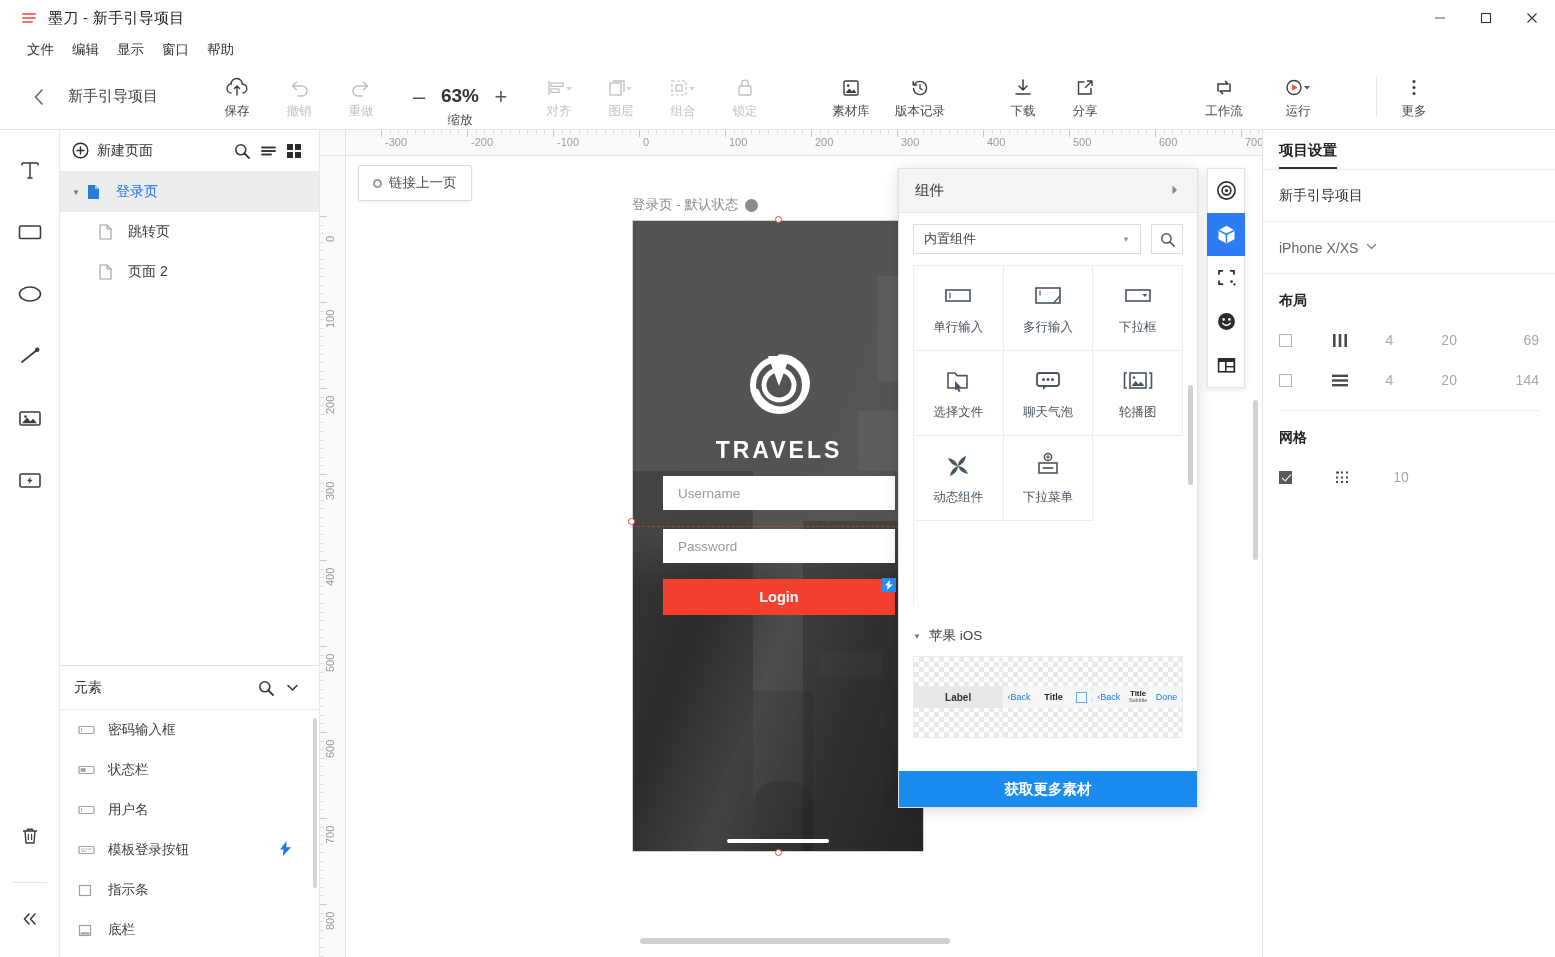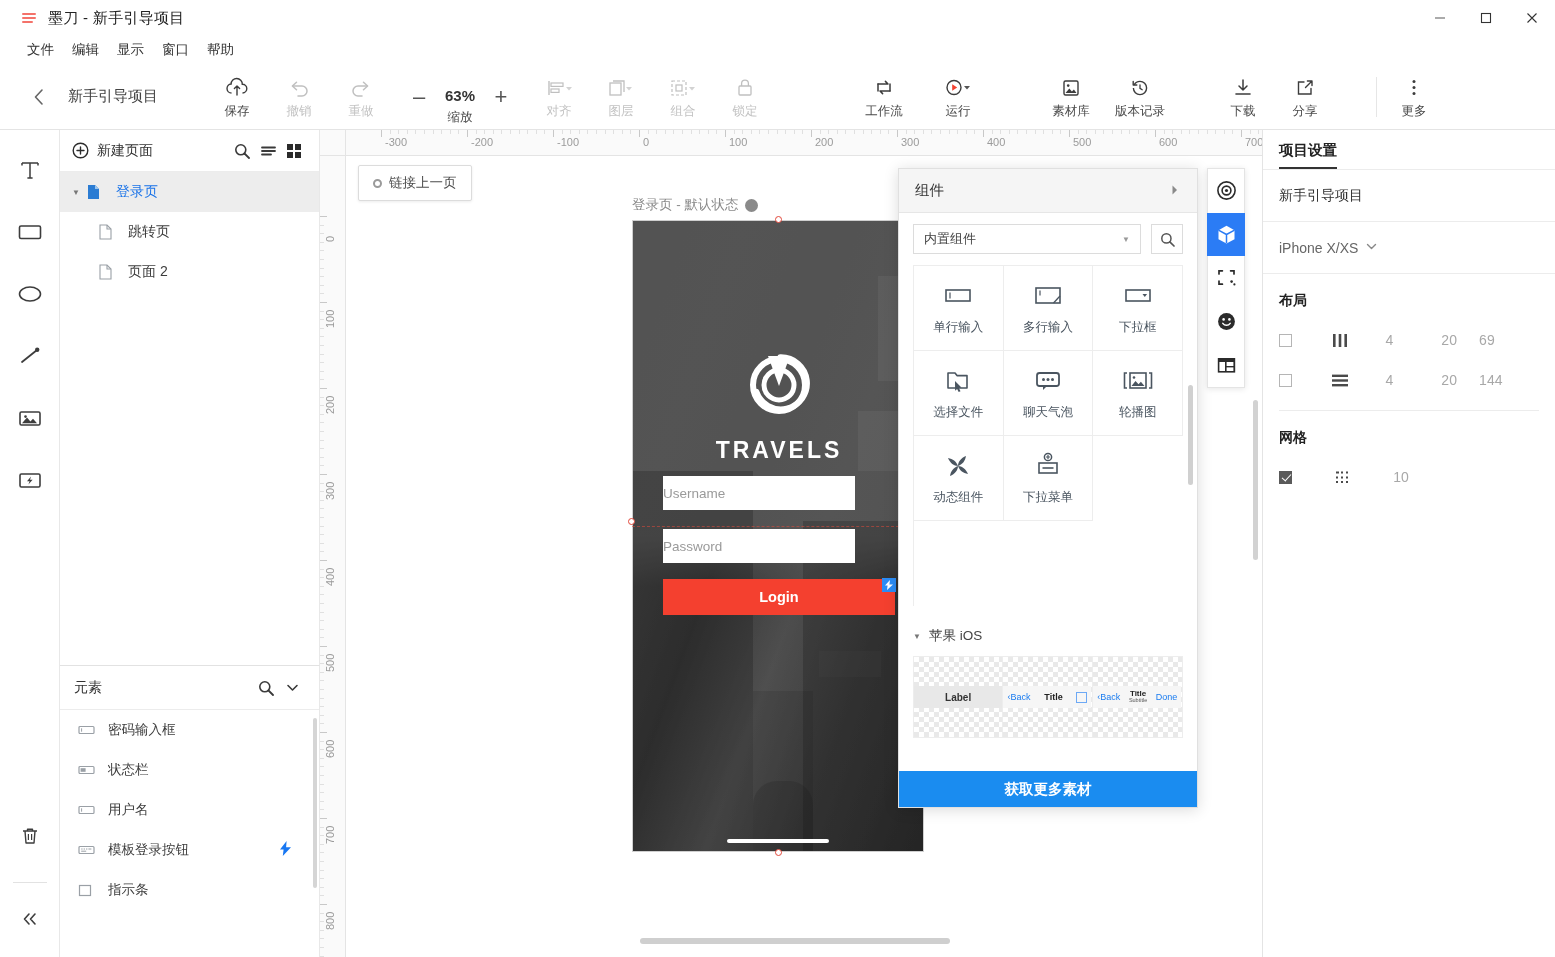--- a/index.html
+++ b/index.html
@@ -41,21 +41,21 @@
     width:62px; height:62px; display:flex; flex-direction:column;
     align-items:center; justify-content:center; gap:4px; cursor:default;
   }
   .tbitem .ic { height:26px; display:flex; align-items:flex-end;}
   .tbitem .lb { font-size:12.5px; color:#4a4a4a;}
   .tbitem.dim .lb { color:#c2c2c2;}
   .tbitem.dim .ic { opacity:.32;}
   .zoomwrap { display:flex; align-items:center; }
   .zbtn { font-size:22px; color:#555; width:26px; text-align:center; cursor:default; line-height:1;}
   .zoomcenter { display:flex; flex-direction:column; align-items:center; justify-content:center; width:56px; gap:5px;}
-  .zoomcenter .pct { font-size:15px; font-weight:bold; color:#333;margin-top:20px;}
+  .zoomcenter .pct { font-size:19px; font-weight:bold; color:#333;margin-top:20px;}
   .zoomcenter .lb { font-size:12.5px; color:#4a4a4a;}
   .tbsep { width:1px; height:40px; background:#e6e6e6; margin:0 6px;}
 
   
   .rail {
     position:absolute; left:0; top:130px; width:60px; height:827px;
     background:#fff; border-right:1px solid #e8e8e8;
     display:flex; flex-direction:column; align-items:center; padding-top:18px;
   }
   .railitem { width:44px; height:44px; display:flex;align-items:center;justify-content:center; color:#3d3d3d; margin-bottom:18px;}
@@ -139,22 +139,22 @@
   .statusbar {
     position:absolute; left:0; top:0; width:292px; height:32px;
     display:flex; align-items:center; padding:0 16px; color:#fff; font-size:12.5px; font-weight:bold;
   }
   .sb-right { margin-left:auto; display:flex; align-items:center; gap:5px;}
   .bars { display:flex; align-items:flex-end; gap:1.5px; height:11px;}
   .bars i { width:2.5px; background:#fff; display:block;}
   .logo-wrap { position:absolute; left:0; top:118px; width:292px; text-align:center; color:#fff;}
   .travels { font-size:23px; letter-spacing:3px; font-weight:bold; margin-top:8px;}
   .field {
-    position:absolute; left:30px; width:192px; height:34px;
-    background:#fff; display:flex; align-items:center; 
+    position:absolute; left:30px; width:232px; height:34px;
+    background:#fff; display:flex; align-items:center; padding-left:15px;
     color:#9a9a9a; font-size:13.5px;
   }
   .loginbtn {
     position:absolute; left:30px; top:578px; width:232px; height:36px;
     background:#f4402f; color:#fff; font-size:14.5px; font-weight:bold;
     display:flex; align-items:center; justify-content:center;
   }
   .homebar { position:absolute; left:50%; transform:translateX(-50%); bottom:8px; width:102px; height:4px; background:#fff; border-radius:2px;}
   .selhandle { position:absolute; width:7px; height:7px; border:1px solid #e2483b; border-radius:50%; background:#fff;}
   .sel-line { position:absolute; border-top:1px dashed rgba(226,72,59,.55);}
@@ -226,21 +226,21 @@
   .props-row .chev { font-size:9px; color:#888; margin-left:8px;}
   .props-sect { padding:0 16px;}
   .props-sect .h { font-size:14px; font-weight:bold; color:#222; margin:18px 0 10px 0;}
   .lrow { height:40px; display:flex; align-items:center; font-size:14px; color:#a8a8a8;}
   .cbox { width:13px; height:13px; border:1px solid #b5b5b5; background:#fff; flex:0 0 13px;}
   .cbox.on { background:#5a5a5a; border-color:#5a5a5a; position:relative;}
   .cbox.on:after { content:""; position:absolute; left:3.5px; top:0.5px; width:4px; height:8px; border:solid #fff; border-width:0 1.6px 1.6px 0; transform:rotate(42deg);}
   .lrow .ic { width:46px; display:flex; justify-content:center; color:#4a4a4a; margin-left:28px;}
   .lrow .v1 { width:70px; text-align:center;}
   .lrow .v2 { width:70px; text-align:center;}
-  .lrow .v3 { width:70px; text-align:left;}
+  .lrow .v3 { width:70px; text-align:right;}
   .props-div { height:1px; background:#ececec; margin-top:10px;}
   .cornerbox { position:absolute; left:320px; top:130px; width:26px; height:26px; background:#fafafa; border-right:1px solid #e4e4e4; border-bottom:1px solid #e4e4e4; z-index:3;}
 </style>
 </head>
 <body>
 
 <div id="app">
 
   <div class="titlebar">
     <div class="tb-logo">
@@ -357,82 +357,82 @@
         <span class="ic">
           <svg width="24" height="22" viewBox="0 0 24 22">
               <rect x="6" y="9" width="12" height="9" rx="1" fill="none" stroke="#3c3c3c" stroke-width="1.3"></rect>
               <path d="M8.6 9V6.6a3.4 3.4 0 016.8 0V9" fill="none" stroke="#3c3c3c" stroke-width="1.3"></path>
             </svg>
         </span>
         <span class="lb">锁定</span>
       </div>
     </div>
 
+    <div class="tbgroup" style="margin-left:44px">
+      <div class="tbitem">
+        <span class="ic">
+          <svg width="24" height="22" viewBox="0 0 24 22">
+              <rect x="5" y="4" width="14" height="14" rx="1.5" fill="none" stroke="#3c3c3c" stroke-width="1.4"></rect>
+              <circle cx="9.2" cy="8.6" r="1.3" fill="#3c3c3c"></circle>
+              <path d="M6.5 16l3.8-4.4 2.6 2.8 2-2 2.6 3.6z" fill="#3c3c3c"></path>
+            </svg>
+        </span>
+        <span class="lb">素材库</span>
+      </div>
+      <div class="tbitem" style="width:76px">
+        <span class="ic">
+          <svg width="24" height="22" viewBox="0 0 24 22">
+              <path d="M5.4 11a6.6 6.6 0 106.6-6.6c-2.5 0-4.7 1.4-5.8 3.4" fill="none" stroke="#3c3c3c" stroke-width="1.4"></path>
+              <path d="M5.2 4.4v3.6h3.6" fill="none" stroke="#3c3c3c" stroke-width="1.4" stroke-linecap="round" stroke-linejoin="round"></path>
+              <path d="M12 8v3.3l2.2 1.4" fill="none" stroke="#3c3c3c" stroke-width="1.3" stroke-linecap="round"></path>
+            </svg>
+        </span>
+        <span class="lb">版本记录</span>
+      </div>
+
+      <div class="tbitem" style="margin-left:34px">
+        <span class="ic">
+          <svg width="24" height="22" viewBox="0 0 24 22">
+              <path d="M12 3v10m0 0l-4-4m4 4l4-4" fill="none" stroke="#3c3c3c" stroke-width="1.5" stroke-linecap="round" stroke-linejoin="round"></path>
+              <path d="M5 17h14" stroke="#3c3c3c" stroke-width="1.6" stroke-linecap="round"></path>
+            </svg>
+        </span>
+        <span class="lb">下载</span>
+      </div>
+      <div class="tbitem">
+        <span class="ic">
+          <svg width="24" height="22" viewBox="0 0 24 22">
+              <path d="M11 5H5.5v12H18v-5.5" fill="none" stroke="#3c3c3c" stroke-width="1.4" stroke-linecap="round"></path>
+              <path d="M12.5 10.5L19 4m0 0h-4.6M19 4v4.6" fill="none" stroke="#3c3c3c" stroke-width="1.4" stroke-linecap="round" stroke-linejoin="round"></path>
+            </svg>
+        </span>
+        <span class="lb">分享</span>
+      </div>
+    </div>
+
     <div class="tbgroup" style="margin-left:72px">
       <div class="tbitem" style="width:72px">
         <span class="ic">
           <svg width="24" height="22" viewBox="0 0 24 22">
               <path d="M6 7h10l-2.6-2.6" fill="none" stroke="#3c3c3c" stroke-width="1.5" stroke-linecap="round" stroke-linejoin="round"></path>
               <path d="M18 14H8l2.6 2.6" fill="none" stroke="#3c3c3c" stroke-width="1.5" stroke-linecap="round" stroke-linejoin="round"></path>
               <path d="M6 7v7M18 14V7" fill="none" stroke="#3c3c3c" stroke-width="1.5" stroke-linecap="round"></path>
             </svg>
         </span>
         <span class="lb">工作流</span>
       </div>
       <div class="tbitem" style="width:76px">
         <span class="ic">
           <svg width="32" height="22" viewBox="0 0 32 22">
               <circle cx="12" cy="10.5" r="7" fill="none" stroke="#3c3c3c" stroke-width="1.4"></circle>
               <path d="M10.2 7.3l5 3.2-5 3.2z" fill="#f4402f"></path>
               <path d="M22 9l3 3.4 3-3.4z" fill="#555"></path>
             </svg>
         </span>
         <span class="lb">运行</span>
-      </div>
-    </div>
-
-    <div class="tbgroup" style="margin-left:44px">
-      <div class="tbitem">
-        <span class="ic">
-          <svg width="24" height="22" viewBox="0 0 24 22">
-              <rect x="5" y="4" width="14" height="14" rx="1.5" fill="none" stroke="#3c3c3c" stroke-width="1.4"></rect>
-              <circle cx="9.2" cy="8.6" r="1.3" fill="#3c3c3c"></circle>
-              <path d="M6.5 16l3.8-4.4 2.6 2.8 2-2 2.6 3.6z" fill="#3c3c3c"></path>
-            </svg>
-        </span>
-        <span class="lb">素材库</span>
-      </div>
-      <div class="tbitem" style="width:76px">
-        <span class="ic">
-          <svg width="24" height="22" viewBox="0 0 24 22">
-              <path d="M5.4 11a6.6 6.6 0 106.6-6.6c-2.5 0-4.7 1.4-5.8 3.4" fill="none" stroke="#3c3c3c" stroke-width="1.4"></path>
-              <path d="M5.2 4.4v3.6h3.6" fill="none" stroke="#3c3c3c" stroke-width="1.4" stroke-linecap="round" stroke-linejoin="round"></path>
-              <path d="M12 8v3.3l2.2 1.4" fill="none" stroke="#3c3c3c" stroke-width="1.3" stroke-linecap="round"></path>
-            </svg>
-        </span>
-        <span class="lb">版本记录</span>
-      </div>
-
-      <div class="tbitem" style="margin-left:34px">
-        <span class="ic">
-          <svg width="24" height="22" viewBox="0 0 24 22">
-              <path d="M12 3v10m0 0l-4-4m4 4l4-4" fill="none" stroke="#3c3c3c" stroke-width="1.5" stroke-linecap="round" stroke-linejoin="round"></path>
-              <path d="M5 17h14" stroke="#3c3c3c" stroke-width="1.6" stroke-linecap="round"></path>
-            </svg>
-        </span>
-        <span class="lb">下载</span>
-      </div>
-      <div class="tbitem">
-        <span class="ic">
-          <svg width="24" height="22" viewBox="0 0 24 22">
-              <path d="M11 5H5.5v12H18v-5.5" fill="none" stroke="#3c3c3c" stroke-width="1.4" stroke-linecap="round"></path>
-              <path d="M12.5 10.5L19 4m0 0h-4.6M19 4v4.6" fill="none" stroke="#3c3c3c" stroke-width="1.4" stroke-linecap="round" stroke-linejoin="round"></path>
-            </svg>
-        </span>
-        <span class="lb">分享</span>
       </div>
     </div>
 
     <div class="tbsep" style="margin-left:40px"></div>
     <div class="tbitem">
       <span class="ic">
         <svg width="20" height="22" viewBox="0 0 20 22">
             <circle cx="10" cy="4.6" r="1.5" fill="#3c3c3c"></circle>
             <circle cx="10" cy="10.5" r="1.5" fill="#3c3c3c"></circle>
             <circle cx="10" cy="16.4" r="1.5" fill="#3c3c3c"></circle>
@@ -610,20 +610,29 @@
           </svg>
       </span>
     </div>
     <div class="elrow">
       <span class="eicon">
           <svg width="15" height="13" viewBox="0 0 15 13">
             <rect x="1.5" y="1.5" width="11" height="10" fill="none" stroke="#9aa0a6" stroke-width="1.2"></rect>
           </svg>
         </span>
       <span>指示条</span>
+    </div>
+    <div class="elrow">
+      <span class="eicon">
+          <svg width="15" height="13" viewBox="0 0 15 13">
+            <rect x="1.5" y="1.5" width="11" height="10" fill="none" stroke="#9aa0a6" stroke-width="1.2"></rect>
+            <rect x="2.6" y="8.4" width="8.8" height="2.1" fill="#9aa0a6"></rect>
+          </svg>
+        </span>
+      <span>底栏</span>
     </div>
     <div class="elrow cut">
       
       
     </div>
     <div class="el-scroll"></div>
   </div>
 
   <div class="canvaswrap">
     <div class="ruler-h" id="rulerH">

